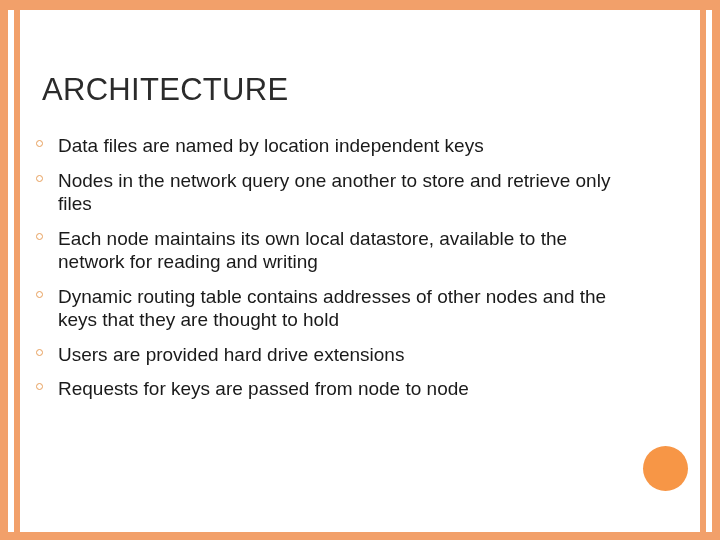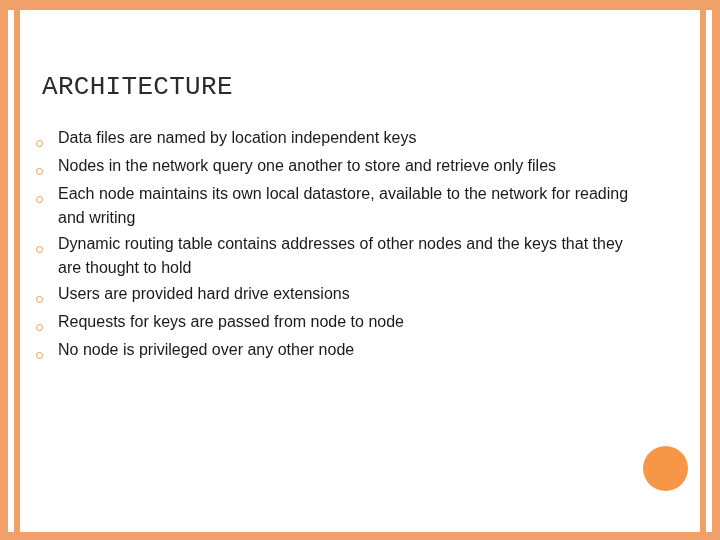--- a/index.html
+++ b/index.html
@@ -75,25 +75,25 @@
     top: 446px;
     width: 45px;
     height: 45px;
     border-radius: 50%;
     background: #f79646;
   }
   .title {
     position: absolute;
     left: 42px;
     top: 72px;
-    font-size: 26px;
+    font-size: 31px;
     letter-spacing: 0.3px;
     color: #2b2b2b;
     font-weight: normal;
-    font-family: Liberation Mono, monospace;
+    font-family: Liberation Sans, sans-serif;
   }
   .body-list {
     position: absolute;
     left: 36px;
     top: 126px;
     width: 600px;
   }
   .bullet-row {
     display: flex;
     align-items: flex-start;
@@ -108,24 +108,25 @@
   .bullet-ring {
     display: inline-block;
     width: 7px;
     height: 7px;
     border: 1.6px solid #e8a05c;
     border-radius: 50%;
     box-sizing: border-box;
   }
   .bullet-text {
     flex: 1 1 auto;
-    font-size: 16px;
+    font-size: 19px;
     line-height: 23.5px;
     color: #1a1a1a;
     font-family: "Liberation Sans", sans-serif;
+    margin-top: 8px;
   }
 </style>
 </head>
 <body>
 
 <div class="slide">
 
   <div class="bar-top"></div>
   <div class="bar-left-outer"></div>
   <div class="bar-left-inner"></div>
@@ -164,19 +165,15 @@
     </div>
 
     <div class="bullet-row">
       <span class="bullet-mark"><span class="bullet-ring"></span></span>
       <span class="bullet-text">Requests for keys are passed from node to node</span>
     </div>
 
 
 
 
-    <div class="bullet-row">
-      <span class="bullet-mark"><span class="bullet-ring"></span></span>
-      <span class="bullet-text">No node is privileged over any other node</span>
-    </div>
 
   </div>
 </div>
 
 </body></html>

